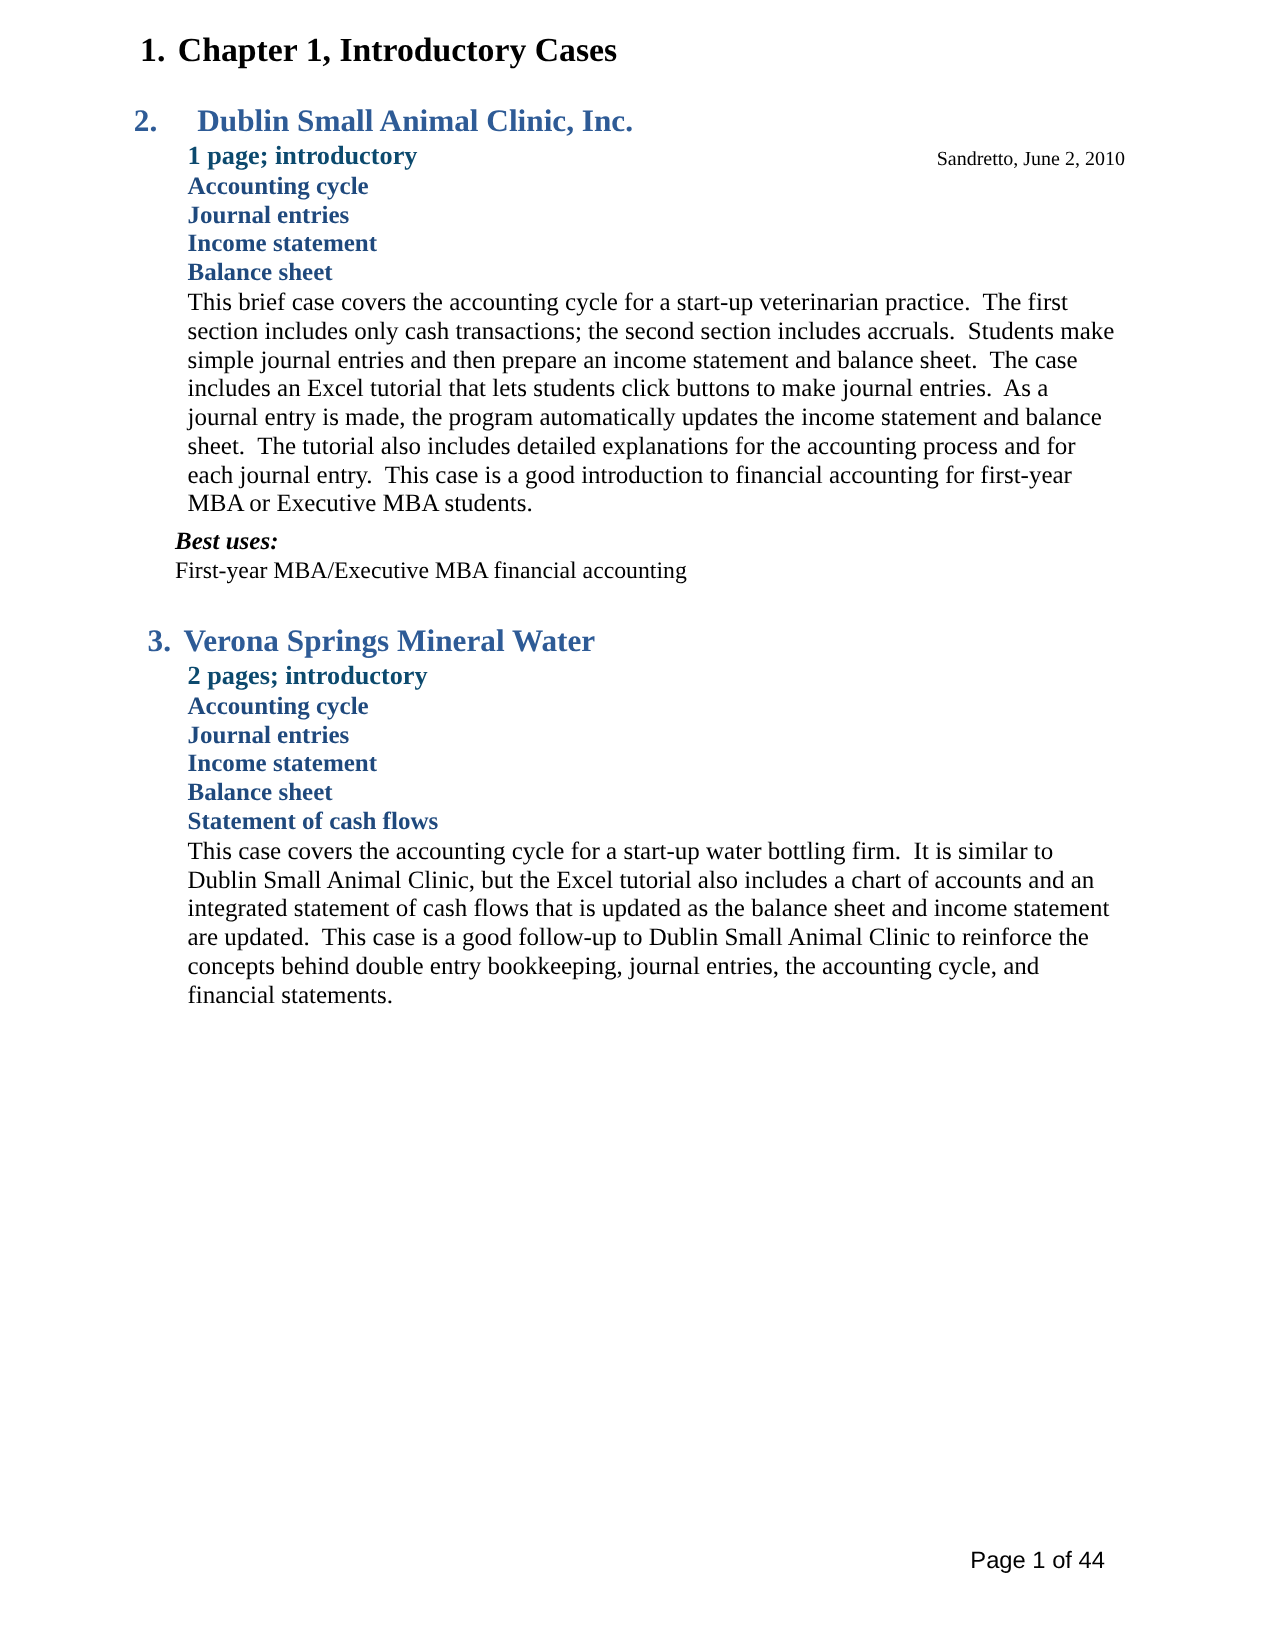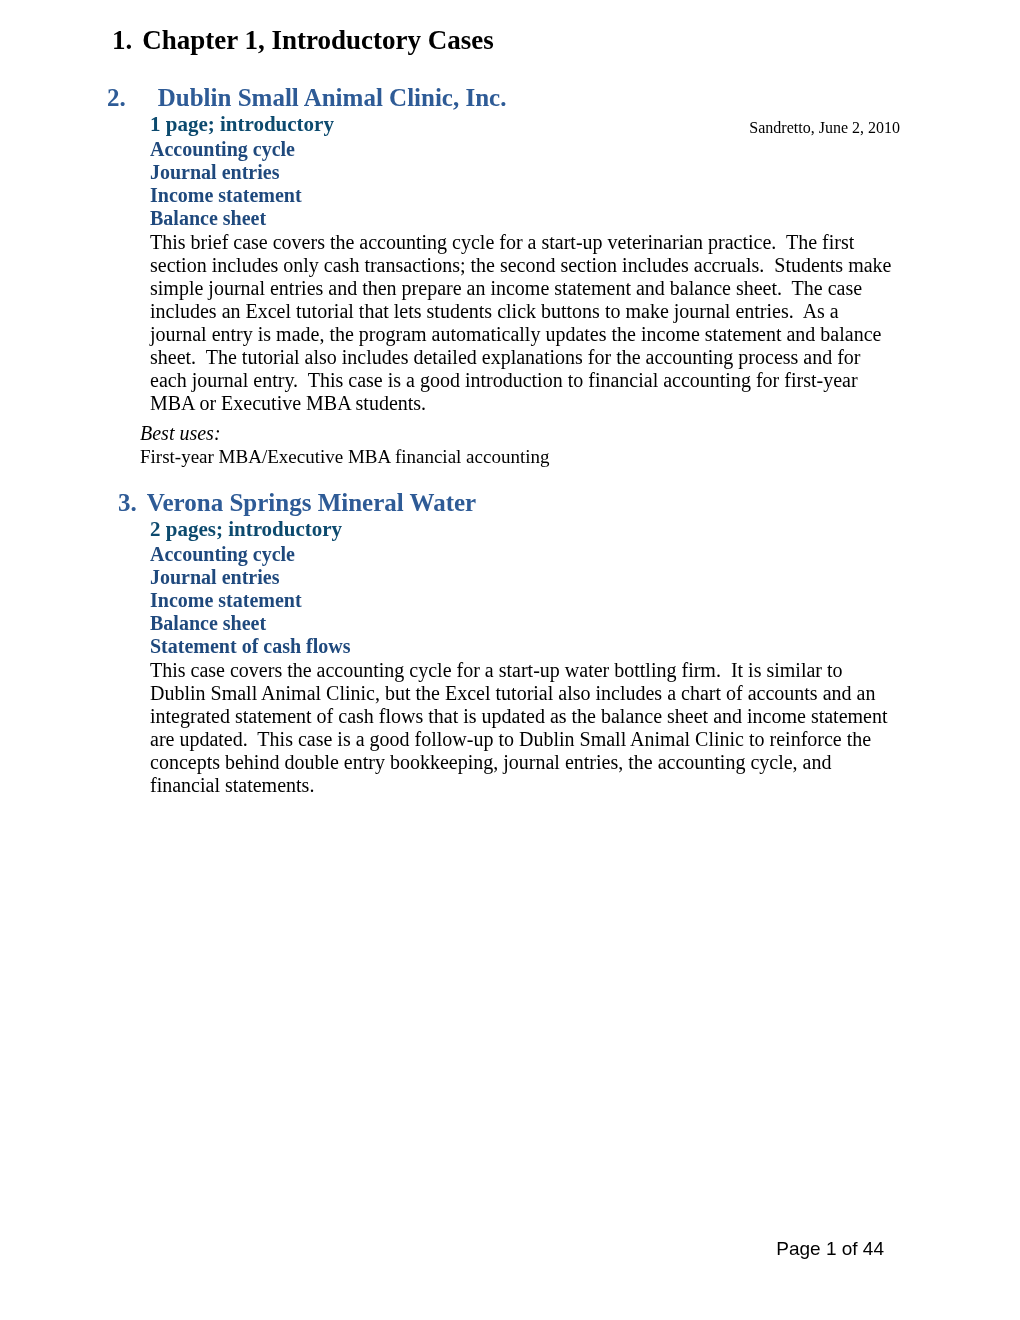--- a/index.html
+++ b/index.html
@@ -51,21 +51,21 @@
   .chapter-heading .num { margin-right: 10px; }
 
   .case-heading {
     font-size: 25px;
     font-weight: bold;
     line-height: 30px;
     white-space: nowrap;
   }
   .case-heading.first { margin-top: 27px; margin-left: -13px; color: #2E5B96; }
   .case-heading.first .num { margin-right: 32px; }
-  .case-heading.second { margin-top: 20px; margin-left: -2px; color: #2E5B96; }
+  .case-heading.second { margin-top: 31px; margin-left: -2px; color: #2E5B96; }
   .case-heading.second .num { margin-right: 10px; }
 
   .length-line {
     margin-left: 30px;
     font-size: 21px;
     font-weight: bold;
     line-height: 23px;
     color: #0c4a6e;
   }
 
@@ -86,21 +86,21 @@
     width: 745px;
     font-size: 20px;
     line-height: 23px;
     white-space: pre-wrap;
     color: #000000;
   }
 
   .best-uses-label {
     margin: 7px 0 0 20px;
     font-size: 20px;
-    font-weight: normal;
+    font-weight: bold;
     font-style: italic;
     line-height: 23px;
   }
   .best-uses-text {
     margin-left: 20px;
     font-size: 19px;
     line-height: 23px;
   }
 
   .page-footer {

